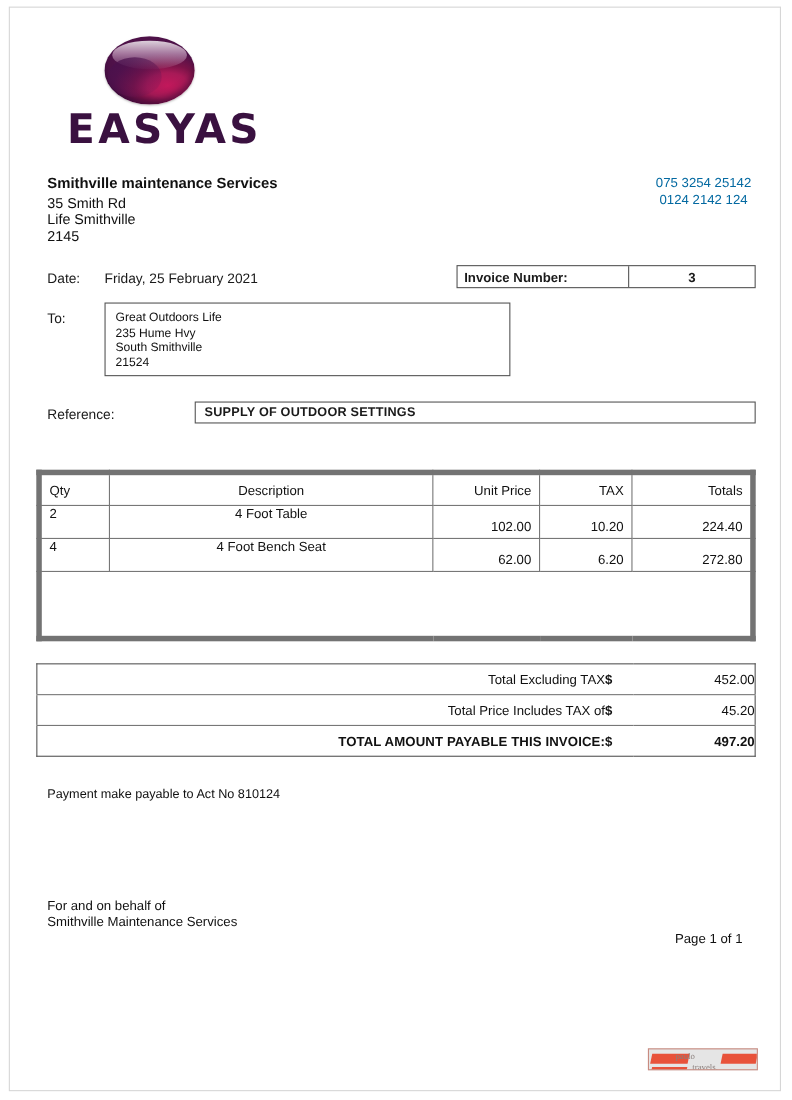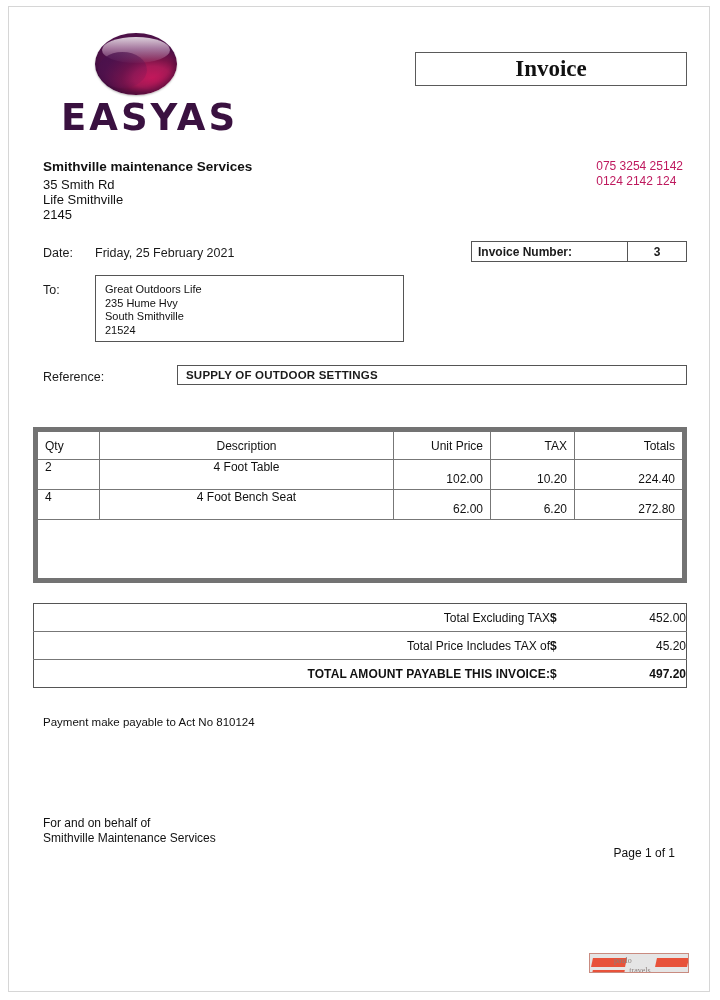--- a/index.html
+++ b/index.html
@@ -123,24 +123,24 @@
   }
   .company .name {
     font-weight: 700;
     font-size: 13.5px;
     padding-bottom: 3px;
   }
   .phones {
     position: absolute;
     right: 4px;
     top: 0;
-    text-align: left;
+    text-align: center;
     font-size: 12px;
     line-height: 15px;
-    color: #be185d;
+    color: #0369a1;
   }
 
   
   .date-row {
     position: relative;
     height: 30px;
     margin-top: 10px;
   }
   .date-label {
     position: absolute;
@@ -151,21 +151,21 @@
   .date-value {
     position: absolute;
     left: 62px;
     top: 5px;
     font-size: 12.5px;
   }
   .invnum-box {
     position: absolute;
     right: 0;
     top: 0;
-    width: 216px;
+    width: 272px;
     height: 21px;
     border: 1px solid #555;
     box-sizing: border-box;
     display: flex;
   }
   .invnum-label {
     flex: 0 0 156px;
     border-right: 1px solid #555;
     font-size: 12px;
     font-weight: 700;
@@ -192,21 +192,21 @@
   .to-label {
     position: absolute;
     left: 10px;
     top: 8px;
     font-size: 12.5px;
   }
   .to-box {
     position: absolute;
     left: 62px;
     top: 0;
-    width: 309px;
+    width: 369px;
     height: 67px;
     border: 1px solid #555;
     box-sizing: border-box;
     padding: 7px 0 0 9px;
     font-size: 11px;
     line-height: 13.5px;
     color: #111;
   }
 
   
@@ -364,23 +364,20 @@
 </head>
 <body>
 
 <div class="page">
   <div class="inner">
 
     <div class="header">
       <div class="logo">
         <div class="logo-ellipse"></div>
         <div class="logo-word">EASYAS</div>
-      </div>
-      <div class="invoice-title-box">
-        <span>Invoice</span>
       </div>
     </div>
 
     <div class="addr-row">
       <div class="company">
         <div class="name">Smithville maintenance Services</div>
         <div>35 Smith Rd</div>
         <div>Life Smithville</div>
         <div>2145</div>
       </div>

